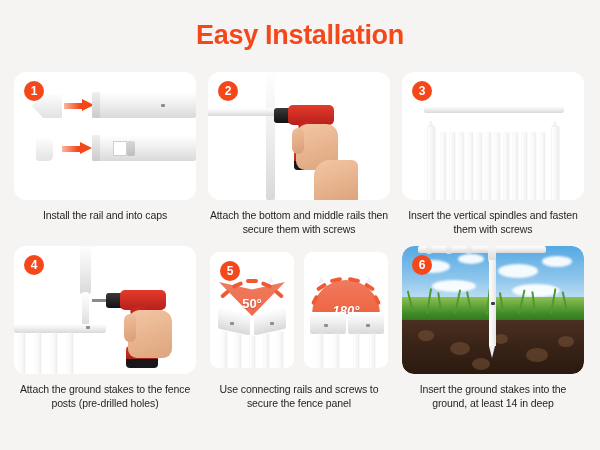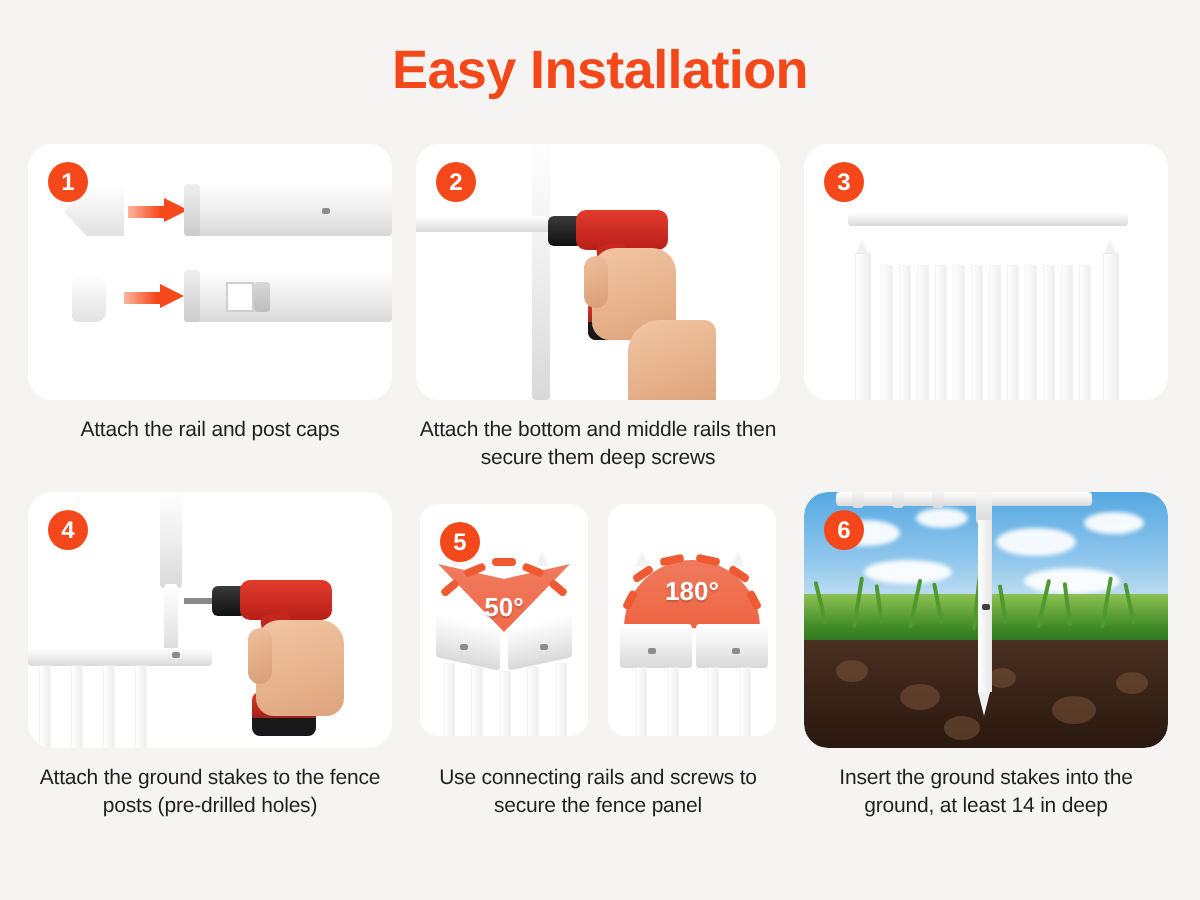--- a/index.html
+++ b/index.html
@@ -298,42 +298,42 @@
         <div class="arrow" style="left:48px; top:70px;">
           <div class="shaft"></div>
             <div class="head"></div>
         </div>
         <div class="rail" style="left:78px; top:63px; width:104px; height:26px;"></div>
         <div class="rail" style="left:78px; top:63px; width:8px; height:26px; background:linear-gradient(180deg,#efefef,#cbcbcb);"></div>
         <div class="slot" style="left:99px; top:69px; width:14px; height:15px;"></div>
         <div class="rail" style="left:113px; top:69px; width:8px; height:15px; background:linear-gradient(180deg,#d8d8d8,#bdbdbd);"></div>
       </div>
     </div>
-    <div class="caption">Attach the rail and post caps</div>
+    <div class="caption">Install the rail and into caps</div>
   </div>
 
   <div class="panel">
     <div class="card">
       <div class="badge">2</div>
       <div>
         <div class="rail" style="left:58px; top:-4px; width:9px; height:132px;"></div>
         <div class="rail" style="left:-4px; top:36px; width:72px; height:8px;"></div>
         <div class="drill">
           <div class="chuck" style="left:66px; top:36px;"></div>
           <div class="body" style="left:80px; top:33px;"></div>
           <div class="grip" style="left:92px; top:50px;"></div>
           <div class="batt" style="left:86px; top:78px;"></div>
           <div class="batt2" style="left:86px; top:89px;"></div>
         </div>
         <div class="hand" style="left:88px; top:52px; width:42px; height:46px;"></div>
         <div class="thumb" style="left:84px; top:56px; width:12px; height:26px;"></div>
         <div class="hand" style="left:106px; top:88px; width:44px; height:40px; border-radius:16px 6px 0 0;"></div>
       </div>
     </div>
-    <div class="caption">Attach the bottom and middle rails then secure them deep screws</div>
+    <div class="caption">Attach the bottom and middle rails then secure them with screws</div>
   </div>
 
   <div class="panel">
     <div class="card">
       <div class="badge">3</div>
       <div>
         <div class="rail" style="left:22px; top:34px; width:140px; height:7px;"></div>
         <div class="postTip" style="left:26px; top:48px;"></div>
         <div class="post" style="left:26px; top:55px; height:73px;"></div>
         <div class="postTip" style="left:150px; top:48px;"></div>
@@ -345,20 +345,21 @@
         <div class="spindle" style="left:75px; top:61px; height:67px;"></div>
         <div class="spindle" style="left:84px; top:61px; height:67px;"></div>
         <div class="spindle" style="left:93px; top:61px; height:67px;"></div>
         <div class="spindle" style="left:102px; top:61px; height:67px;"></div>
         <div class="spindle" style="left:111px; top:61px; height:67px;"></div>
         <div class="spindle" style="left:120px; top:61px; height:67px;"></div>
         <div class="spindle" style="left:129px; top:61px; height:67px;"></div>
         <div class="spindle" style="left:138px; top:61px; height:67px;"></div>
       </div>
     </div>
+    <div class="caption">Insert the vertical spindles and fasten them with screws</div>
   </div>
 
   <div class="panel">
     <div class="card">
       <div class="badge">4</div>
       <div>
         <div class="rail" style="left:66px; top:-2px; width:11px; height:50px;"></div>
         <div class="rail" style="left:68px; top:46px; width:7px; height:36px;"></div>
         <div class="rail" style="left:0px; top:78px; width:92px; height:9px;"></div>
         <div class="spindle" style="left:6px; top:87px; height:41px;"></div>
@@ -407,21 +408,21 @@
       <div class="sub" style="left:96px;">
         <div class="postTip" style="left:14px; top:24px;"></div>
         <div class="postTip" style="left:62px; top:24px;"></div>
         <div class="dome180"></div>
         <div class="dash" style="left:6px; top:46px; width:10px; height:4px; transform:rotate(-62deg);"></div>
         <div class="dash" style="left:12px; top:33px; width:11px; height:4px; transform:rotate(-34deg);"></div>
         <div class="dash" style="left:26px; top:26px; width:12px; height:4px; transform:rotate(-12deg);"></div>
         <div class="dash" style="left:44px; top:26px; width:12px; height:4px; transform:rotate(12deg);"></div>
         <div class="dash" style="left:60px; top:33px; width:11px; height:4px; transform:rotate(34deg);"></div>
         <div class="dash" style="left:68px; top:46px; width:10px; height:4px; transform:rotate(62deg);"></div>
-        <div class="angleLabel" style="top:36px;">180°</div>
+        <div class="angleLabel" style="top:51px;font-style:italic;">180°</div>
         <div class="rail" style="left:6px; top:60px; width:36px; height:22px;"></div>
         <div class="rail" style="left:44px; top:60px; width:36px; height:22px;"></div>
         <div class="spindle" style="left:14px; top:82px; height:34px;"></div>
         <div class="spindle" style="left:30px; top:82px; height:34px;"></div>
         <div class="spindle" style="left:50px; top:82px; height:34px;"></div>
         <div class="spindle" style="left:66px; top:82px; height:34px;"></div>
         <div class="screwdot" style="left:20px; top:72px;"></div>
         <div class="screwdot" style="left:62px; top:72px;"></div>
       </div>
     </div>

